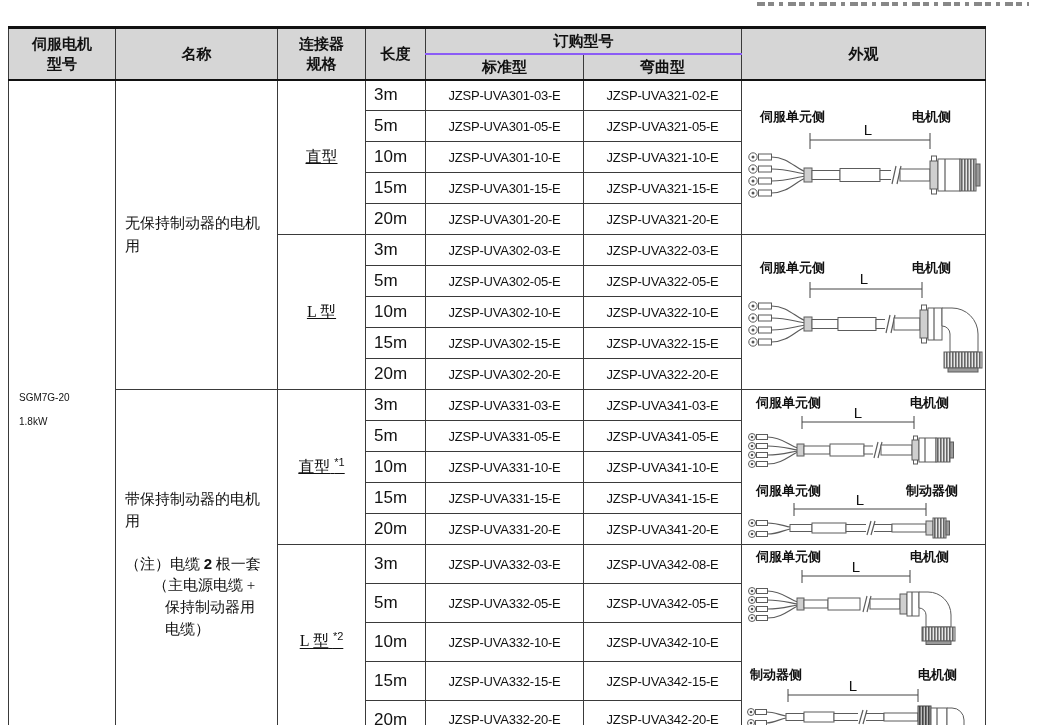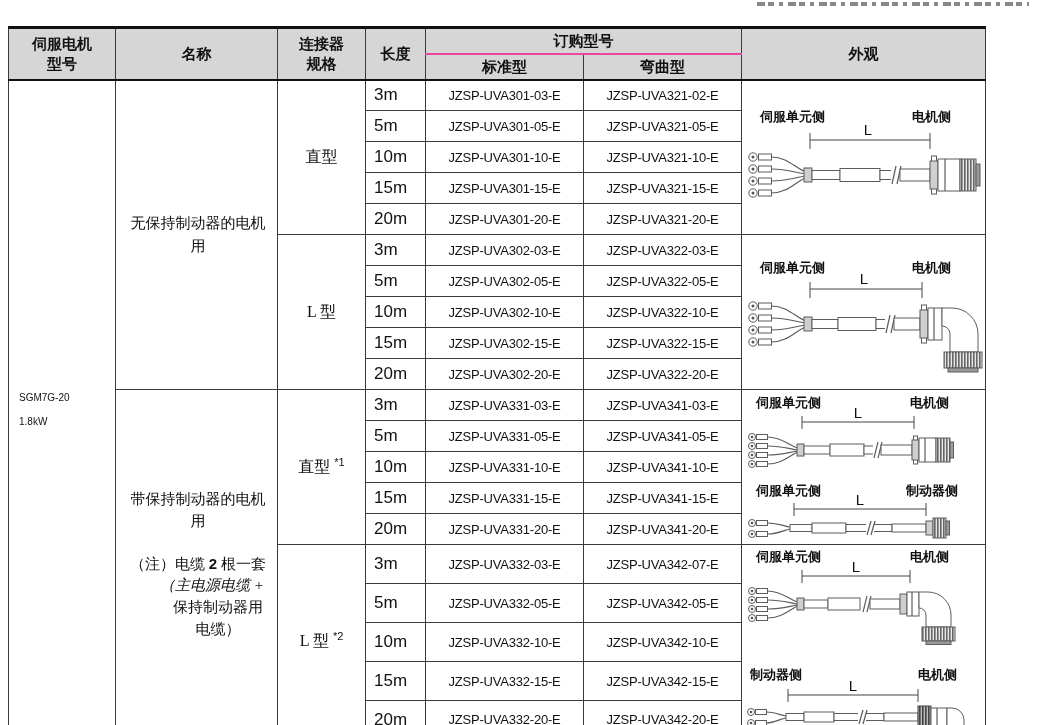--- a/index.html
+++ b/index.html
@@ -18,36 +18,36 @@
     border-collapse:collapse;table-layout:fixed;
     border:1.5px solid #111;border-top:3px solid #111;border-bottom:3px solid #111;
   }
   .catalog th,.catalog td{border:1px solid #3a3a3a;padding:0;overflow:hidden;}
   .catalog thead th{
     background:#d6d6d6;font-size:15px;font-weight:600;text-align:center;
     vertical-align:middle;line-height:1.3;
   }
   .two-line{white-space:pre-line;}
   th.hb{border-bottom:2.5px solid #111;}
-  th.ob{border-bottom:2px solid #ec4899;}
+  th.ob{border-bottom:2px solid #8b5cf6;}
   td.motor{
     vertical-align:middle;font-size:10px;text-align:left;padding-left:10px;
   }
   td.motor .mline{margin:13px 0;}
   td.name{
-    vertical-align:middle;text-align:center;padding:6px 6px 6px 9px;
+    vertical-align:middle;text-align:left;padding:6px 6px 6px 9px;
     font-family:"Liberation Serif","DejaVu Serif",serif;font-size:15px;line-height:1.5;
   }
   td.name .note{margin-top:20px;line-height:1.45;}
   td.name .nl1 b{font-family:"Liberation Sans","DejaVu Sans",sans-serif;font-size:15px;}
-  td.name .nl2{padding-left:28px;font-style:italic;}
+  td.name .nl2{padding-left:28px;}
   td.name .nl3,td.name .nl4{padding-left:40px;}
   td.conn{
     vertical-align:middle;text-align:center;
-    font-family:"Liberation Serif","DejaVu Serif",serif;font-size:16px;
+    font-family:"Liberation Serif","DejaVu Serif",serif;font-size:16px;text-decoration:underline;
   }
   td.conn sup{font-size:11px;font-family:"Liberation Sans",sans-serif;vertical-align:super;}
   td.len{font-size:17px;text-align:left;padding-left:8px;vertical-align:middle;margin-top:40px;}
   td.model{font-size:13px;text-align:center;vertical-align:middle;letter-spacing:-0.2px;}
   td.app{vertical-align:middle;padding:0;background:#fff;}
   td.app svg{display:block;}
   .dlab{font:700 13px "Liberation Sans","DejaVu Sans",sans-serif;fill:#111;}
   .dimlab{font:15px "Liberation Sans","DejaVu Sans",sans-serif;fill:#111;}
   .hw{stroke:#5c5c5c;fill:#fff;stroke-width:1;}
   .hwd{stroke:#5c5c5c;fill:#cfcfcf;stroke-width:1;}
@@ -365,21 +365,21 @@
         <td class="model">JZSP-UVA331-20-E</td>
         <td class="model">JZSP-UVA341-20-E</td>
       </tr>
 
   <tr style="height:39px">
     <td rowspan="5" class="conn">
       <span>L 型</span> <sup>*2</sup>
     </td>
     <td class="len">3m</td>
     <td class="model">JZSP-UVA332-03-E</td>
-    <td class="model">JZSP-UVA342-07-E</td>
+    <td class="model">JZSP-UVA342-08-E</td>
     <td rowspan="5" class="app">
       <svg width="242" height="193" viewBox="0 0 242 193">
         <defs>
               <pattern id="kD" width="3" height="6" patternUnits="userSpaceOnUse">
                 <rect width="3" height="6" fill="#e8e8e8"></rect>
                 <rect width="1.6" height="6" fill="#666"></rect>
               </pattern>
         <pattern id="kD2" width="3" height="6" patternUnits="userSpaceOnUse">
                 <rect width="3" height="6" fill="#bbb"></rect>
                 <rect width="1.6" height="6" fill="#444"></rect>

